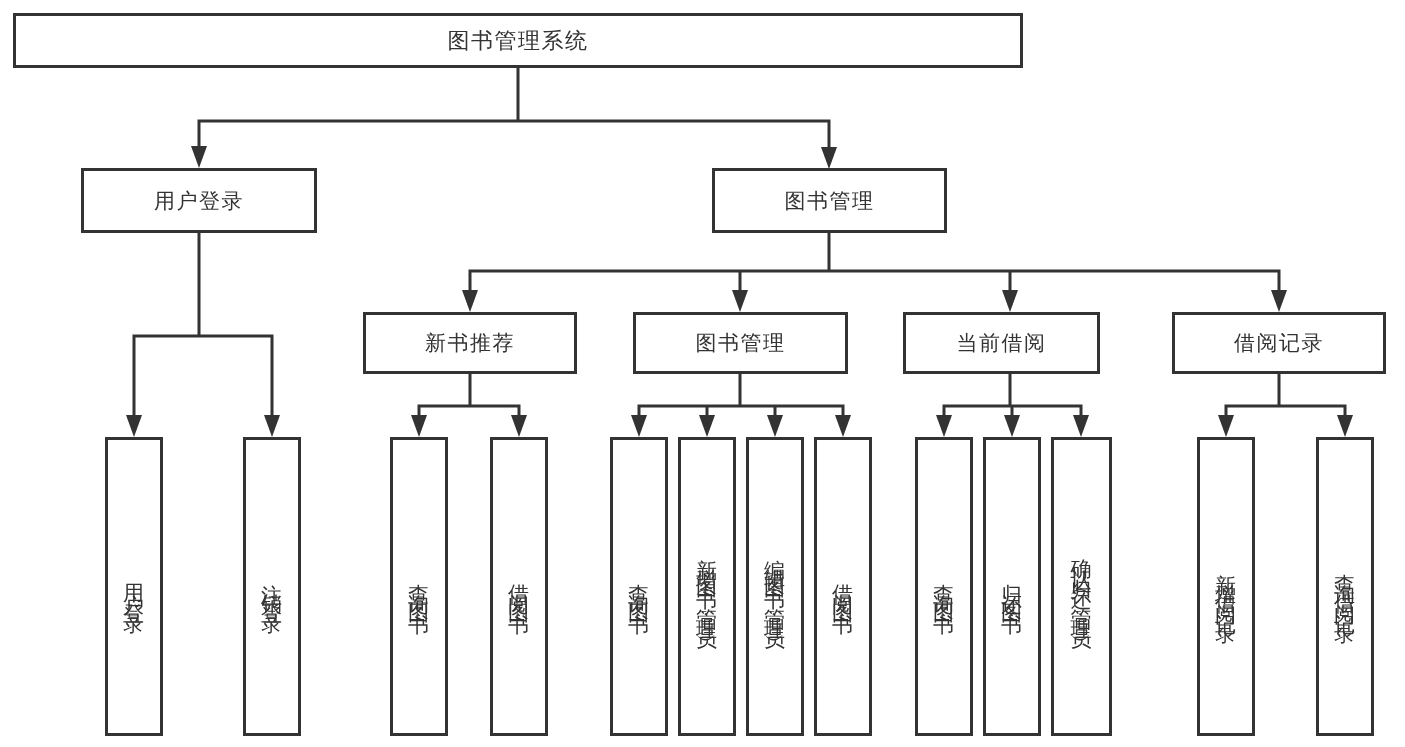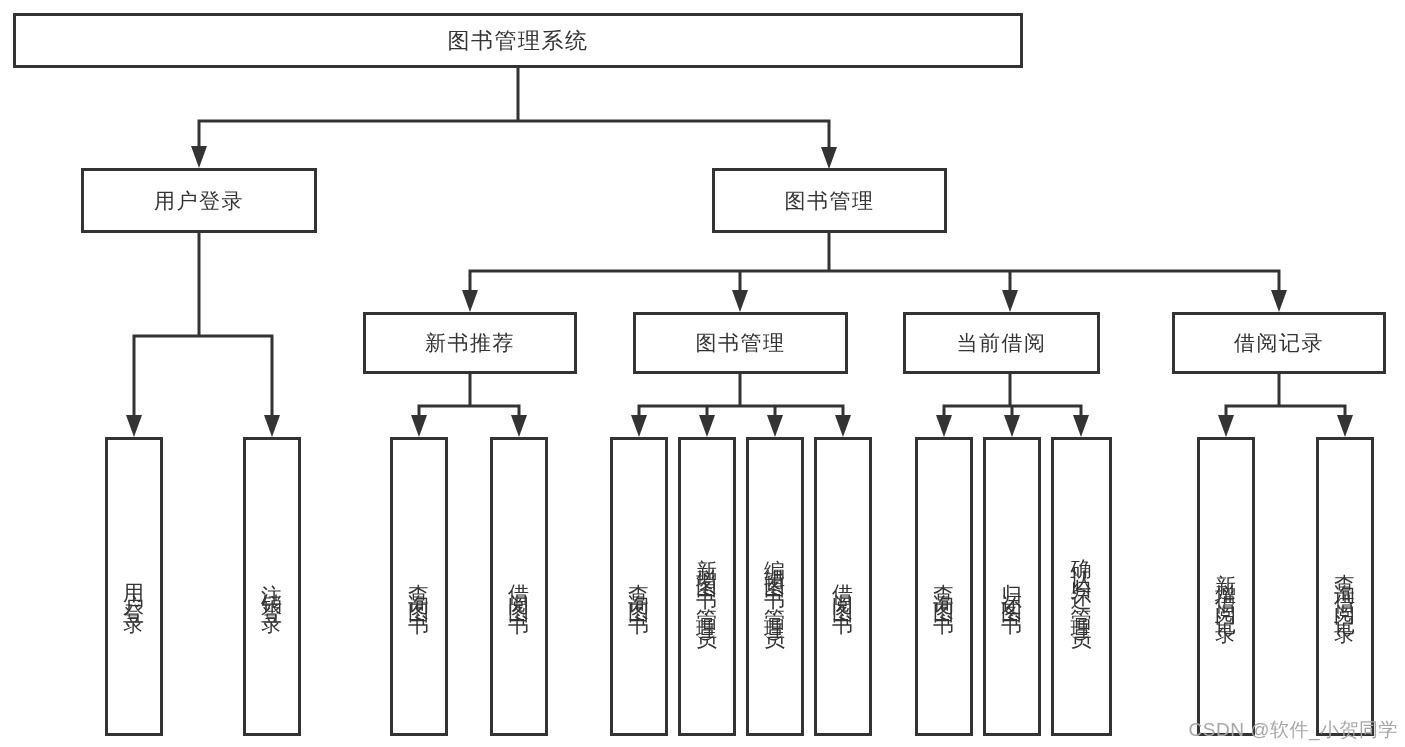--- a/index.html
+++ b/index.html
@@ -139,14 +139,13 @@
     <span>确认归还（管理员）</span>
   </div>
 
   <div class="node leaf" style="left:1197px;top:437px;width:58px;height:299px;">
     <span>新增借阅记录</span>
   </div>
   <div class="node leaf" style="left:1316px;top:437px;width:58px;height:299px;">
     <span>查询借阅记录</span>
   </div>
 
-  <div class="watermark">CSDN @软件_小贺同学</div>
 </div>
 
 </body></html>

